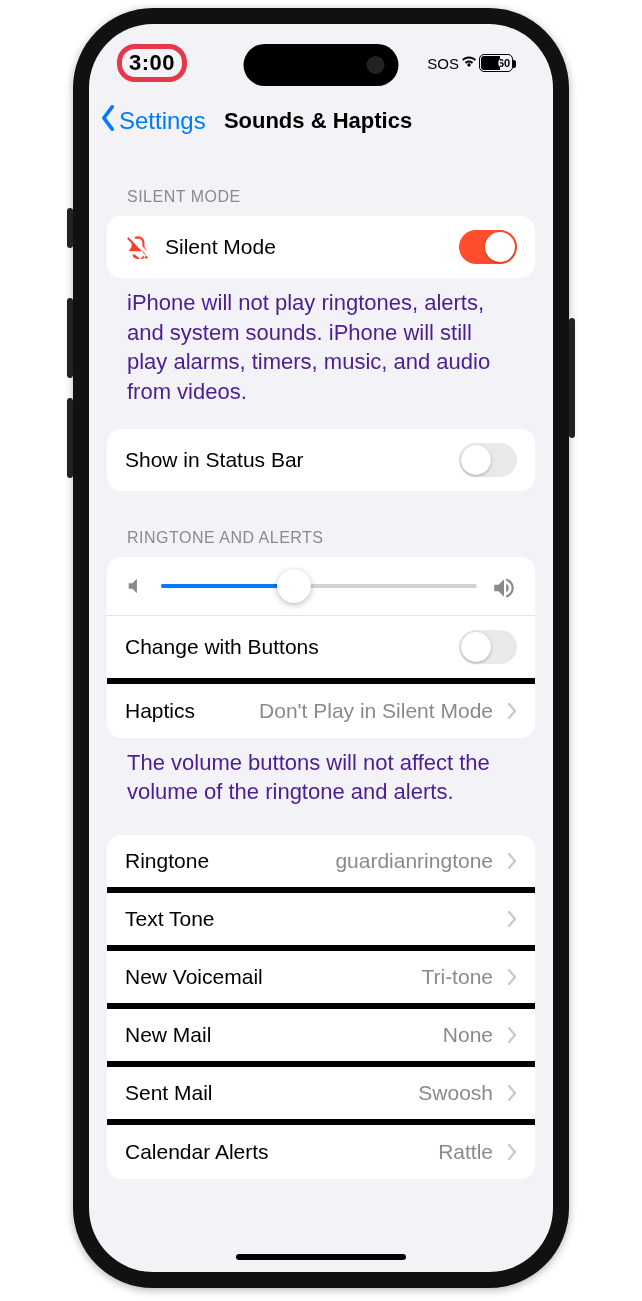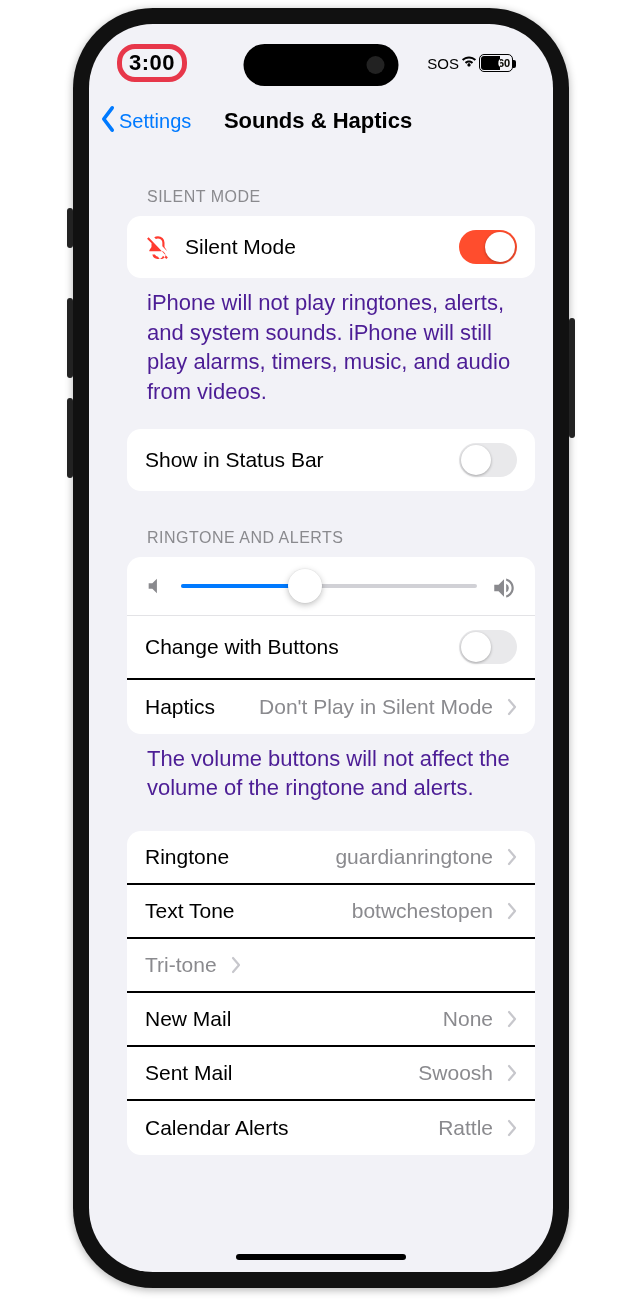--- a/index.html
+++ b/index.html
@@ -132,54 +132,53 @@
     padding: 14px 14px 16px 8px;
     position:relative;
     justify-content:center;
   }
   .back{
     position:absolute;
     left:10px;
     display:flex;
     align-items:center;
     color:#007aff;
-    font-size:20px;
+    font-size:24px;
     gap:2px;
   }
   .back svg { width:18px; height:28px; }
   .nav-title{
     font-size:22px;
     font-weight:600;
     color:#000;
   }
   
   .content{
     flex:1;
     overflow:hidden;
     padding: 0 18px;
-    margin-left: 20px;
   }
   .section-header{
     color:#8a8a8e;
     font-size:16px;
     letter-spacing:0.5px;
     text-transform:uppercase;
     padding: 38px 20px 10px 20px;
   }
   .group{
     background:#fff;
     border-radius:14px;
     overflow:hidden;
   }
   .row{
     display:flex;
     align-items:center;
     padding: 14px 18px;
     min-height:54px;
-    border-bottom: 2px solid #000000;
+    border-bottom: 6px solid #000000;
     font-size:21px;
     color:#000;
     gap:14px;
   }
   .row:last-child{ border-bottom:none; }
   .row-label{ flex:1; }
   .row-value{ color:#8a8a8e; font-size:21px; }
   .chevron{ color:#c7c7cc; }
   .chevron svg{ width:10px; height:18px; display:block; }
   .toggle{
@@ -370,28 +369,28 @@
           <span class="row-label">Ringtone</span>
           <span class="row-value">guardianringtone</span>
           <span class="chevron">
               <svg viewBox="0 0 10 18" fill="none" stroke="#c7c7cc" stroke-width="2.2" stroke-linecap="round" stroke-linejoin="round">
                 <polyline points="2,2 8,9 2,16"></polyline>
               </svg>
             </span>
         </div>
         <div class="row">
           <span class="row-label">Text Tone</span>
-          <span class="row-value">botwchestopen</span>
-          <span class="chevron">
-              <svg viewBox="0 0 10 18" fill="none" stroke="#c7c7cc" stroke-width="2.2" stroke-linecap="round" stroke-linejoin="round">
-                <polyline points="2,2 8,9 2,16"></polyline>
-              </svg>
-            </span>
-        </div>
-        <div class="row">
+          <span class="chevron">
+              <svg viewBox="0 0 10 18" fill="none" stroke="#c7c7cc" stroke-width="2.2" stroke-linecap="round" stroke-linejoin="round">
+                <polyline points="2,2 8,9 2,16"></polyline>
+              </svg>
+            </span>
+        </div>
+        <div class="row">
+          <span class="row-label">New Voicemail</span>
           <span class="row-value">Tri-tone</span>
           <span class="chevron">
               <svg viewBox="0 0 10 18" fill="none" stroke="#c7c7cc" stroke-width="2.2" stroke-linecap="round" stroke-linejoin="round">
                 <polyline points="2,2 8,9 2,16"></polyline>
               </svg>
             </span>
         </div>
         <div class="row">
           <span class="row-label">New Mail</span>
           <span class="row-value">None</span>

